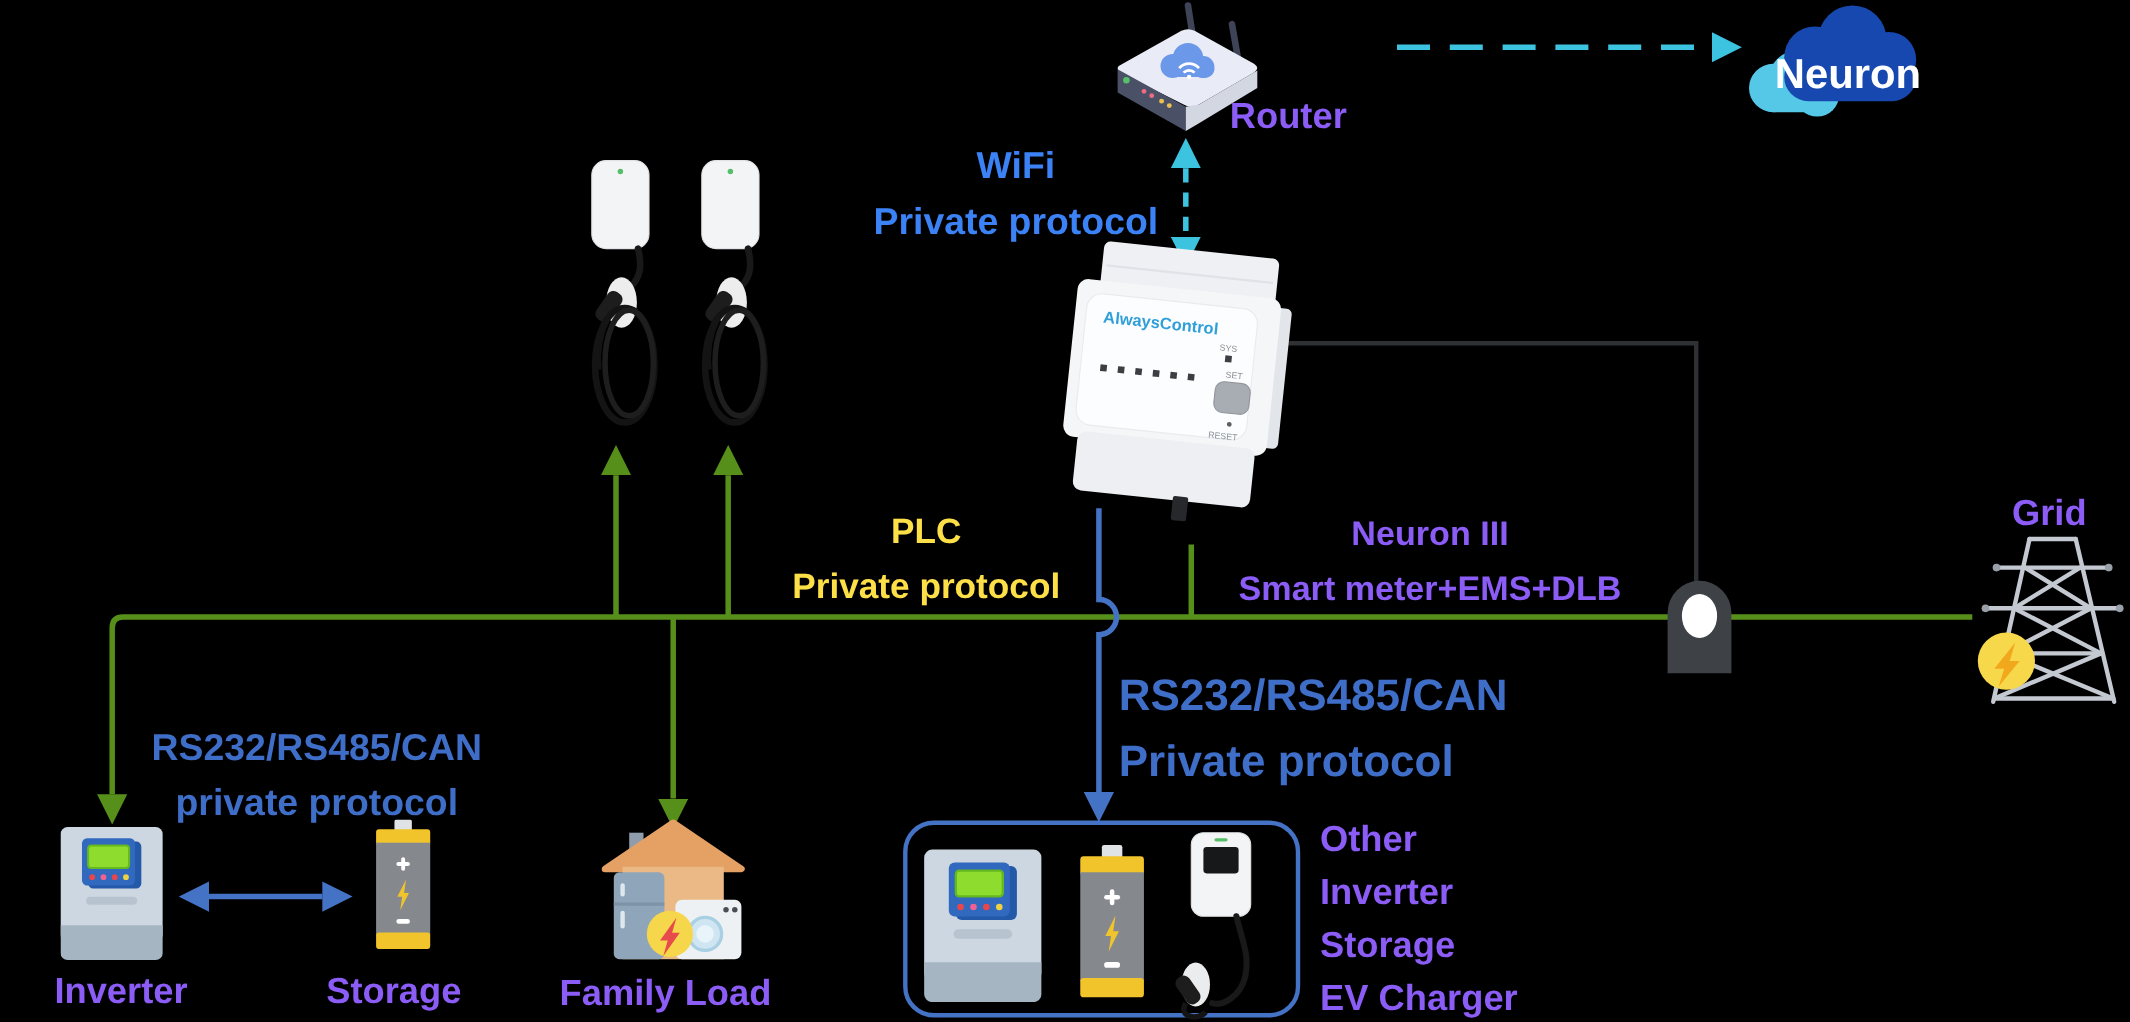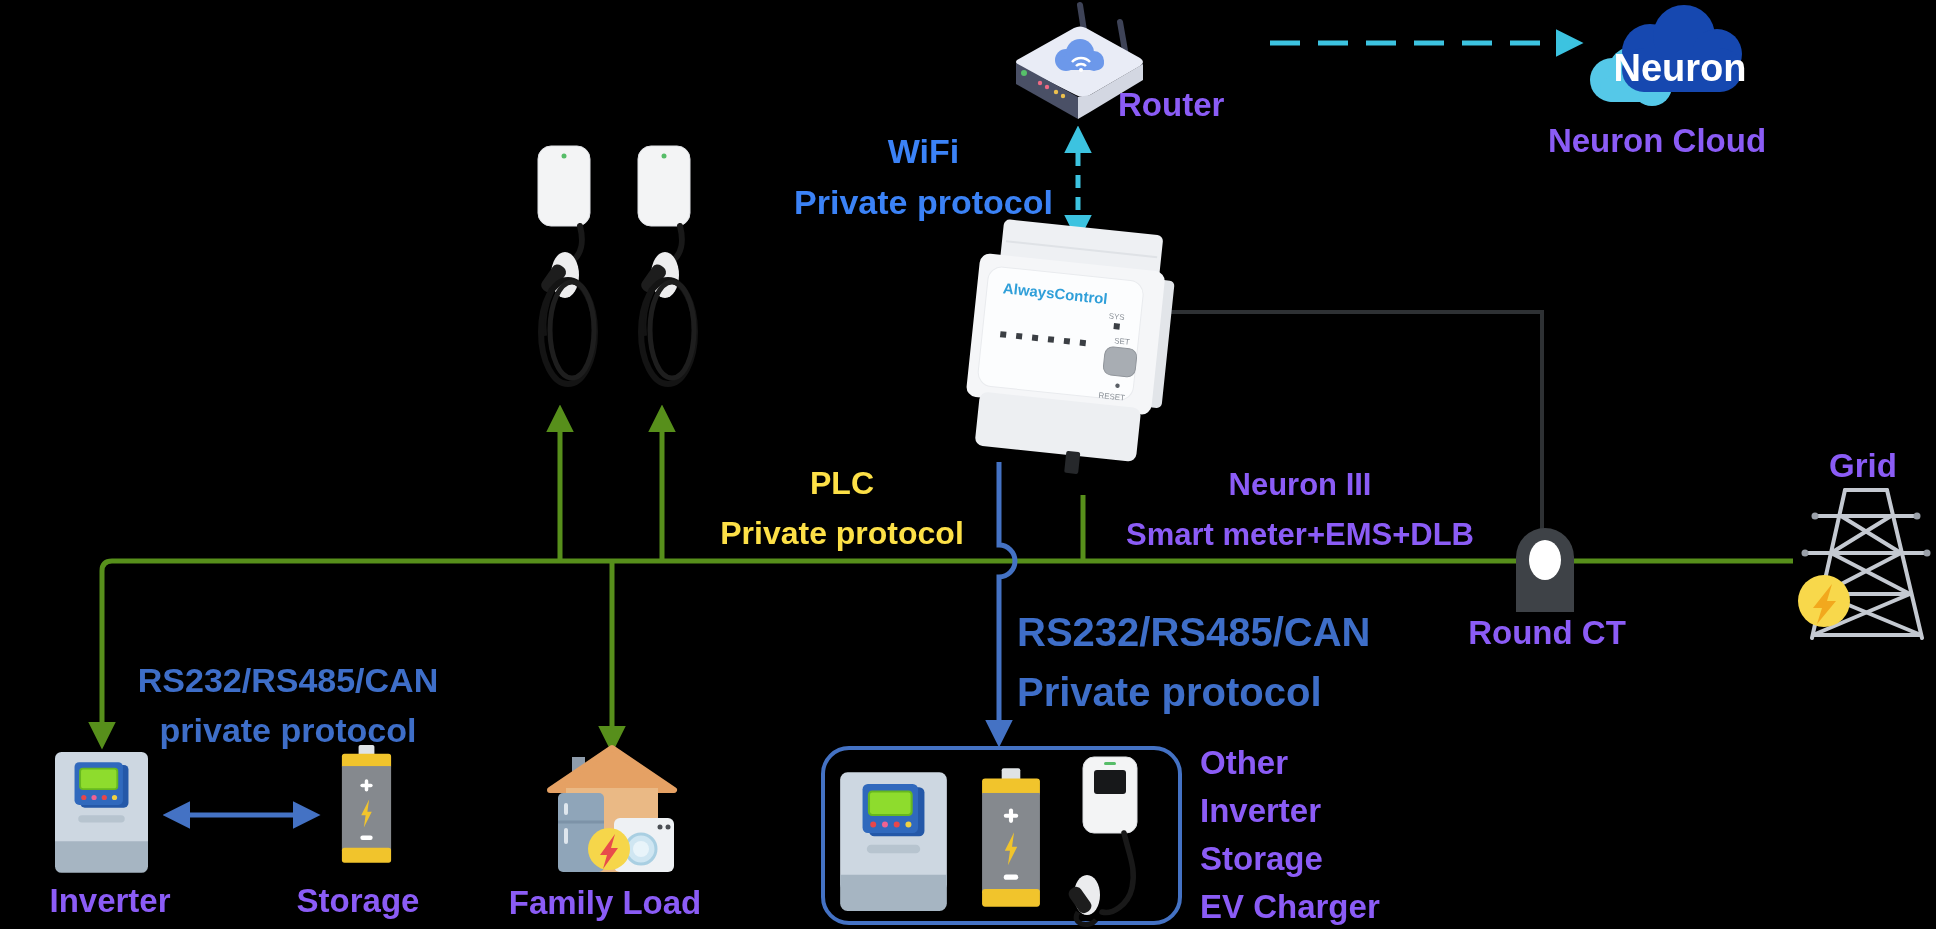--- a/index.html
+++ b/index.html
@@ -224,21 +224,20 @@
     <path d="M1124,833 C1130,858 1136,868 1132,888 C1128,905 1112,915 1102,912" stroke="#191919" stroke-width="5.5" fill="none" stroke-linecap="round"></path>
     <ellipse cx="1087" cy="895" rx="13" ry="20" fill="#ebecee"></ellipse>
     <rect x="1073" y="886" width="14" height="28" rx="6" fill="#1d1d1d" transform="rotate(-35 1080 900)"></rect>
     <path d="M1078,912 C1070,925 1090,928 1096,920" stroke="#141414" stroke-width="5" fill="none"></path>
   </g>
 </svg>
 
 <div class="lbl" style="left:1118px;top:84px;">Router</div>
 
 <div class="lbl cloudbrand" style="left:1610px;top:45px;width:140px;">Neuron</div>
-<div class="lbl center" style="left:1537px;top:120px;width:240px;">Neuron Cloud</div>
 
 <div class="lbl cyan" style="left:790px;top:126px;width:267px;">
   <div>WiFi</div>
   <div>Private protocol</div>
 </div>
 
 
 <div class="lbl center green" style="left:692px;top:458px;width:300px;">
   <div>PLC</div>
   <div>Private protocol</div>
@@ -255,21 +254,20 @@
 </div>
 
 <div class="lbl bluesm" style="left:128px;top:655px;width:320px;">
   <div>RS232/RS485/CAN</div>
   <div>private protocol</div>
 </div>
 
 <div class="lbl center" style="left:20px;top:880px;width:180px;">Inverter</div>
 <div class="lbl center" style="left:268px;top:880px;width:180px;">Storage</div>
 <div class="lbl center" style="left:495px;top:882px;width:220px;">Family Load</div>
-<div class="lbl center" style="left:1437px;top:612px;width:220px;">Round CT</div>
 <div class="lbl center" style="left:1793px;top:445px;width:140px;">Grid</div>
 
 <div class="lbl otherlines" style="left:1200px;top:742px;">
   <div>Other</div>
   <div>Inverter</div>
   <div>Storage</div>
   <div>EV Charger</div>
 </div>
 
 </div>

